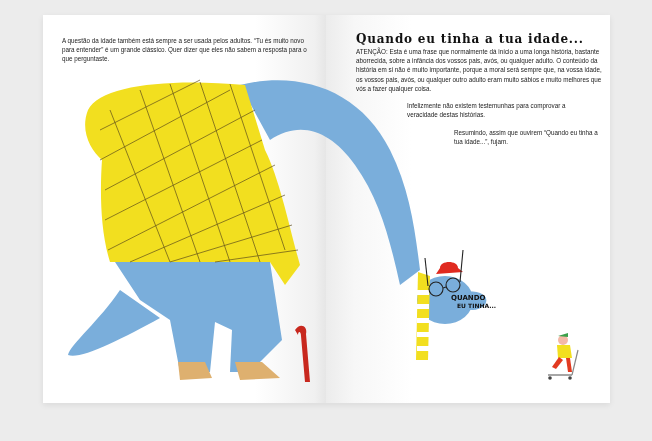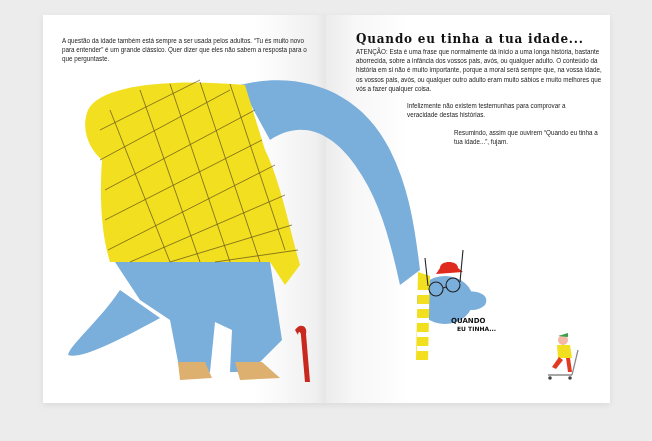--- a/index.html
+++ b/index.html
@@ -29,21 +29,21 @@
   }
   .p1 { left: 30px; top: 32px; width: 250px; }
   .p2 { left: 81px; top: 86px; width: 190px; }
   .p3 { left: 128px; top: 113px; width: 150px; }
   .speech {
     position: absolute; left: 451px; top: 294px;
     font-family: "DejaVu Sans", sans-serif; font-weight: bold;
     font-size: 7px; line-height: 8px; color: #111;
   }
   .speech .l2 { display: block; padding-left: 6px; font-size: 6px; }
-  .speech .l1 { display: block; margin-top: 23px; }
+  .speech .l1 { display: block; }
   svg { position: absolute; left: 0; top: 0; }
 </style>
 </head>
 <body>
 
 <div class="spread">
   <div class="page left">
     <div class="txt left-text">A questão da idade também está sempre a ser usada pelos adultos. “Tu és muito novo para entender” é um grande clássico. Quer dizer que eles não sabem a resposta para o que perguntaste.</div>
   </div>
   <div class="page right">

